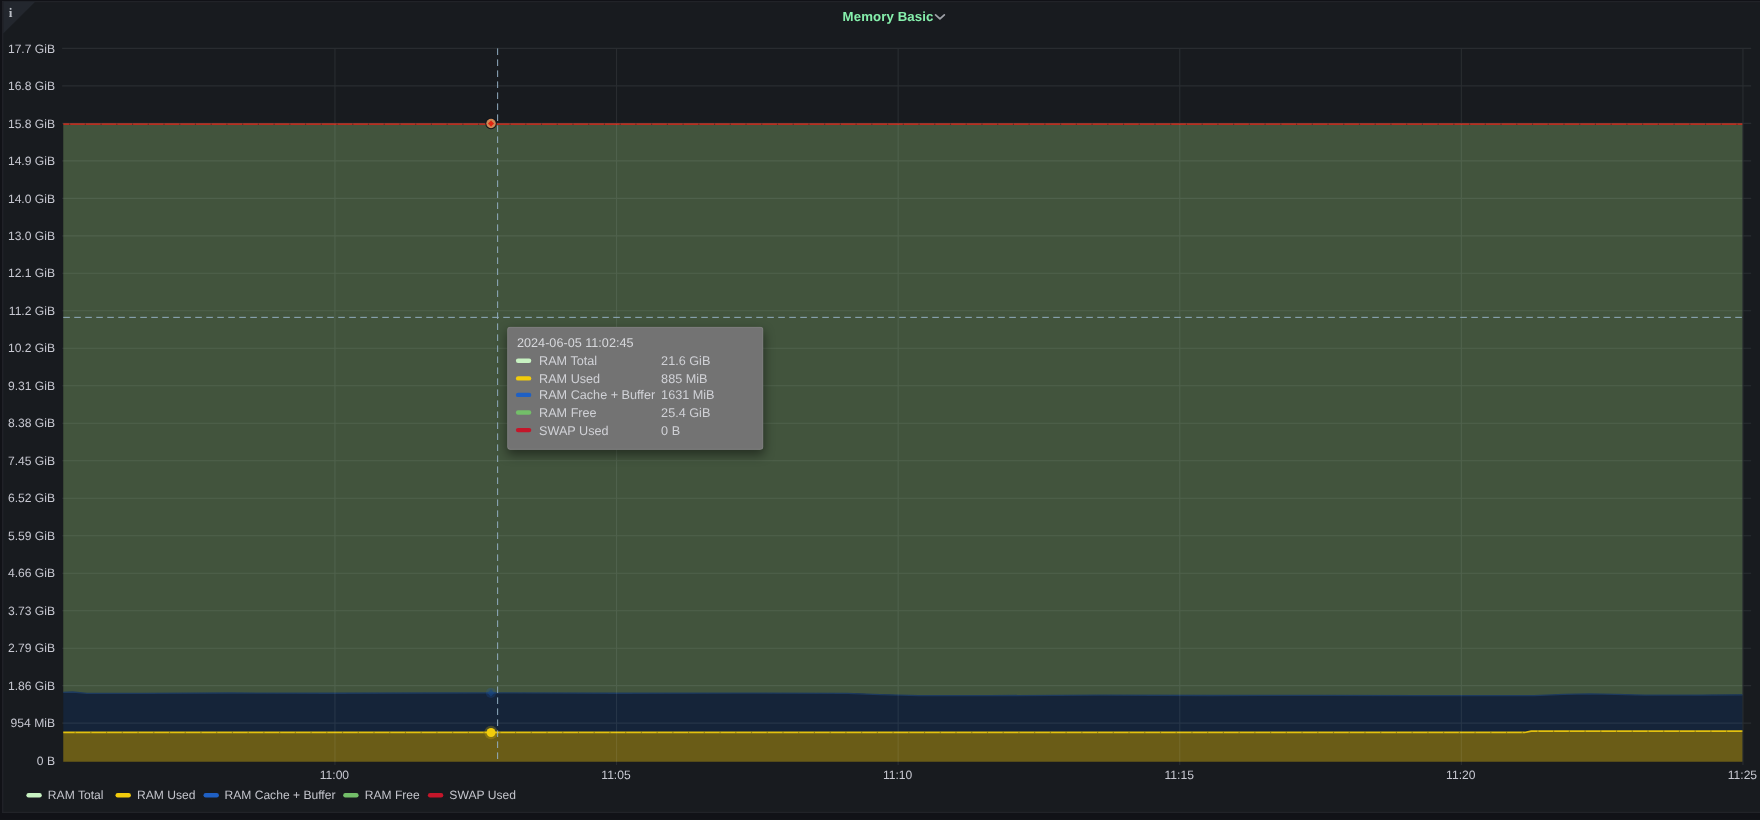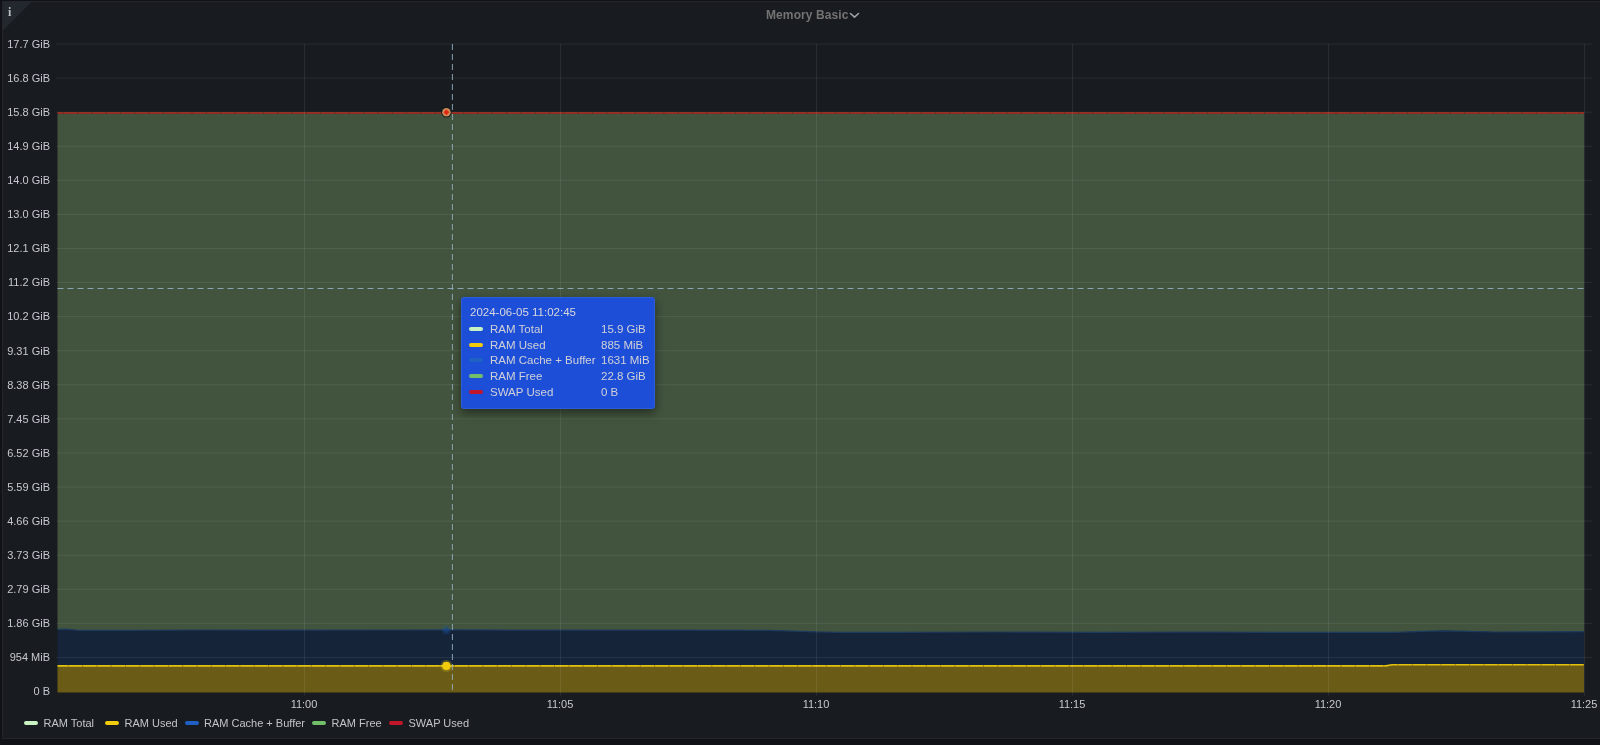--- a/index.html
+++ b/index.html
@@ -1,26 +1,26 @@
 <!DOCTYPE html>
 <html><head>
 <meta charset="utf-8">
 <style>
   * { margin:0; padding:0; box-sizing:border-box; }
   html,body { width:1600px; height:745px; background:#111217; overflow:hidden;
     font-family:"Liberation Sans", sans-serif; }
   #panel { position:absolute; left:2px; top:1px; width:1598px; height:738px;
     background:#181b1f; border:1px solid #23252b; border-right:none; }
   #title { position:absolute; left:766px; top:8px; font-size:12px; font-weight:bold;
-    color:#737373; letter-spacing:0.1px; }
+    color:#86efac; letter-spacing:0.1px; }
   svg.chart { position:absolute; left:0; top:0; }
   text.ax { font-family:"Liberation Sans",sans-serif; font-size:11px; fill:#c7c8d1; }
   text.info { font-family:"Liberation Serif",serif; font-weight:bold; font-size:12px; fill:#b9bdc4; }
-  #tooltip { position:absolute; left:461px; top:297px; width:194px; height:112px;
-    background:#1d4ed8; border:1px solid rgba(255,255,255,0.08); border-radius:3px;
+  #tooltip { position:absolute; left:461px; top:297px; width:233px; height:112px;
+    background:#737373; border:1px solid rgba(255,255,255,0.08); border-radius:3px;
     box-shadow:0 4px 10px rgba(0,0,0,0.45); padding:8px 7px 6px 7px; color:#d0d1d6; }
   #tooltip .ttitle { font-size:11.5px; font-weight:500; color:#d7d8dc; margin-bottom:4px; padding-left:1px; }
   .trow { position:relative; height:15.7px; font-size:11.5px; line-height:15.7px; }
   .sw { display:inline-block; width:14px; height:4px; border-radius:2px; vertical-align:middle;
     margin-right:7px; margin-left:0px; margin-bottom:2px; }
   .lab { color:#d0d1d6; }
   .val { position:absolute; left:132px; top:0; white-space:nowrap; }
   #legend { position:absolute; left:0; top:714px; width:1600px; height:18px; }
   .lsw { position:absolute; top:7px; width:14px; height:4px; border-radius:2px; }
   .llab { position:absolute; top:3px; font-size:11px; color:#c3c4cb; }
@@ -85,18 +85,18 @@
     <span class="llab" style="left:124.5px">RAM Used</span>
 <span class="lsw" style="left:184.5px;background:#1F60C4"></span>
     <span class="llab" style="left:204.0px">RAM Cache + Buffer</span>
 <span class="lsw" style="left:312px;background:#73BF69"></span>
     <span class="llab" style="left:331.5px">RAM Free</span>
 <span class="lsw" style="left:389px;background:#C4162A"></span>
     <span class="llab" style="left:408.5px">SWAP Used</span>
   </div>
   <div id="tooltip">
     <div class="ttitle">2024-06-05 11:02:45</div>
-<div class="trow"><span class="sw" style="background:#C8F2C2"></span><span class="lab">RAM Total</span><span class="val">15.9 GiB</span></div>
+<div class="trow"><span class="sw" style="background:#C8F2C2"></span><span class="lab">RAM Total</span><span class="val">21.6 GiB</span></div>
 <div class="trow"><span class="sw" style="background:#F2CC0C"></span><span class="lab">RAM Used</span><span class="val">885 MiB</span></div>
 <div class="trow"><span class="sw" style="background:#1F60C4"></span><span class="lab">RAM Cache + Buffer</span><span class="val">1631 MiB</span></div>
-<div class="trow"><span class="sw" style="background:#73BF69"></span><span class="lab">RAM Free</span><span class="val">22.8 GiB</span></div>
+<div class="trow"><span class="sw" style="background:#73BF69"></span><span class="lab">RAM Free</span><span class="val">25.4 GiB</span></div>
 <div class="trow"><span class="sw" style="background:#C4162A"></span><span class="lab">SWAP Used</span><span class="val">0 B</span></div>
   </div>
 
 </body></html>

